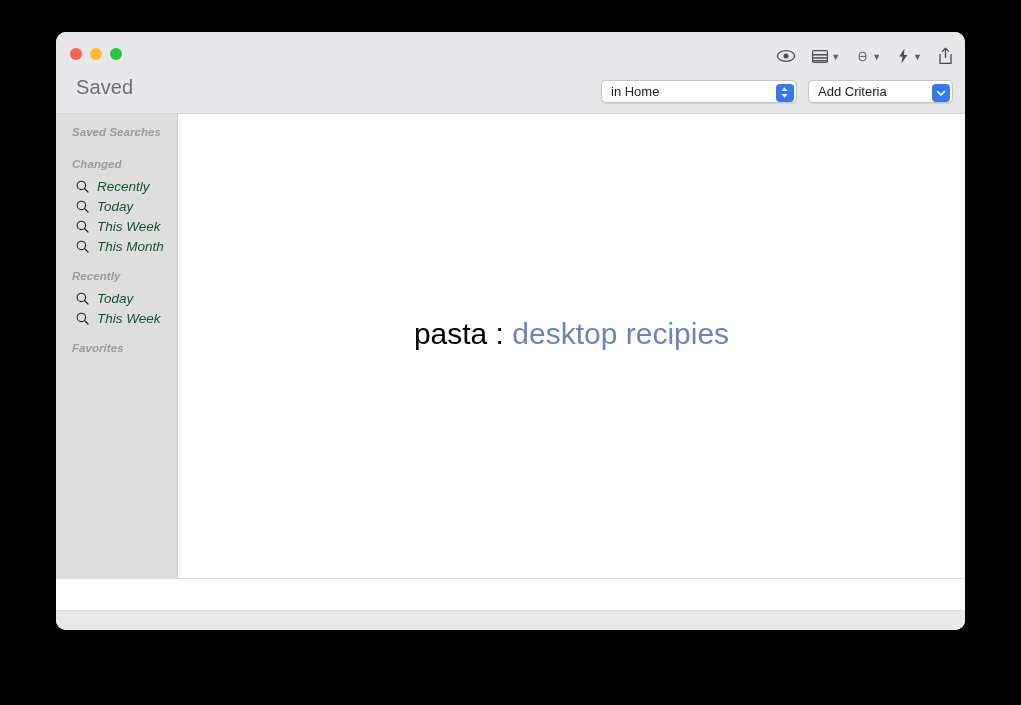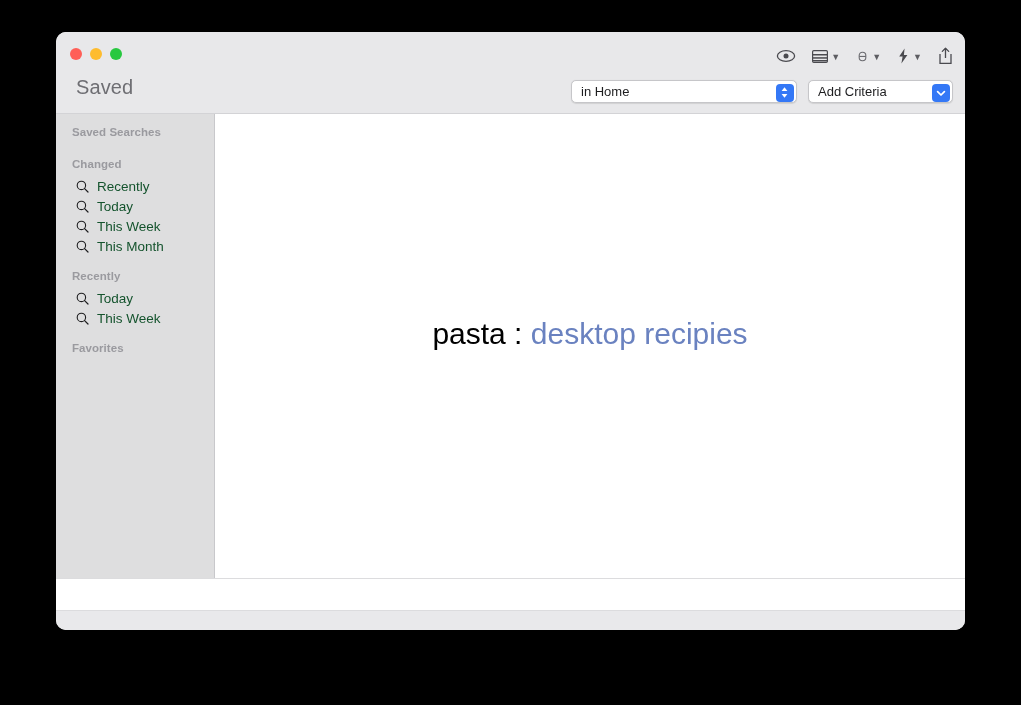--- a/index.html
+++ b/index.html
@@ -101,21 +101,21 @@
     position: relative;
     height: 23px;
     background: #ffffff;
     border: 0.5px solid #c6c6c9;
     border-radius: 5px;
     box-shadow: 0 0.5px 1px rgba(0,0,0,0.10);
     display: flex;
     align-items: center;
     box-sizing: border-box;
   }
-  #popup-scope { width: 226px; }
+  #popup-scope { width: 196px; }
   #popup-addcriteria { width: 145px; }
   .popup-label {
     font-size: 13px;
     color: #1d1d1f;
     padding-left: 9px;
     white-space: nowrap;
     overflow: hidden;
   }
   .popup-arrowbox {
     position: absolute;
@@ -132,26 +132,27 @@
   }
 
   
   #body {
     position: relative;
     height: 464px;
     display: flex;
   }
 
   #sidebar {
-    width: 159px;
+    width: 122px;
     background: #dededf;
     border-right: 1px solid #c8c8cb;
     box-sizing: border-box;
     padding-top: 12px;
     flex: none;
+    font-style: italic;
   }
 
   .sb-header {
     font-size: 11.5px;
     font-weight: bold;
     color: #9a9a9f;
     padding: 0 0 0 16px;
     margin-bottom: 6px;
     letter-spacing: 0.05px;
   }

